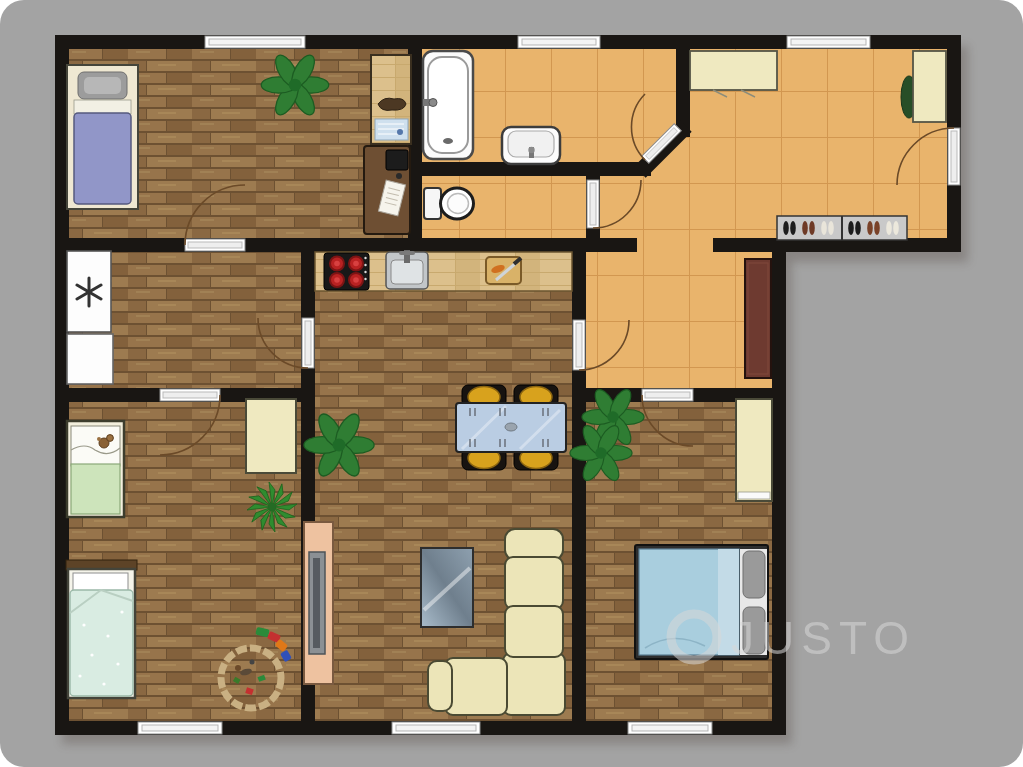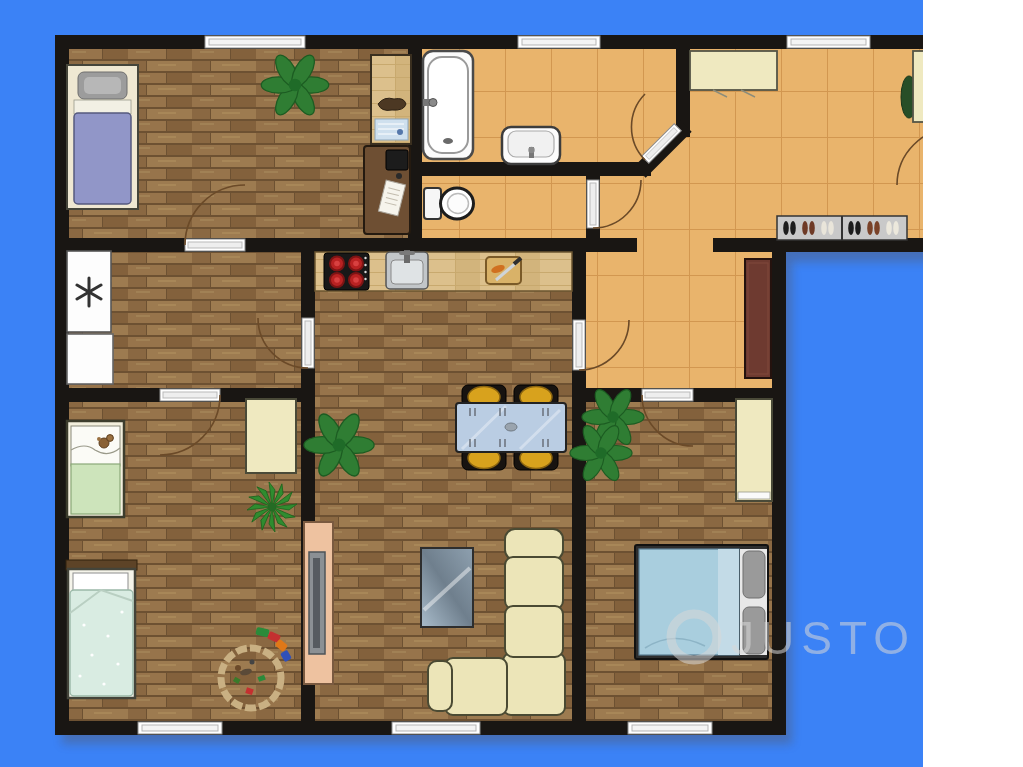--- a/index.html
+++ b/index.html
@@ -1,17 +1,17 @@
 <!DOCTYPE html>
 <html><head>
 <meta charset="utf-8">
 <style>
   html,body{margin:0;padding:0;background:#ffffff;}
-  .stage{position:relative;width:923px;height:767px;background:#3b82f6;overflow:hidden;
-         font-family:"Liberation Sans", sans-serif;}
+  .stage{position:relative;width:1023px;height:767px;background:#a3a3a3;overflow:hidden;
+         font-family:"Liberation Sans", sans-serif;border-radius:24px;}
   svg{display:block;}
   text.wm{font-family:"Liberation Sans", sans-serif;font-weight:400;}
 </style>
 </head>
 <body>
 
 <div class="stage">
 <svg width="1023" height="767" viewBox="0 0 1023 767">
   <defs>
     <pattern id="wood" patternUnits="userSpaceOnUse" width="64" height="24">

